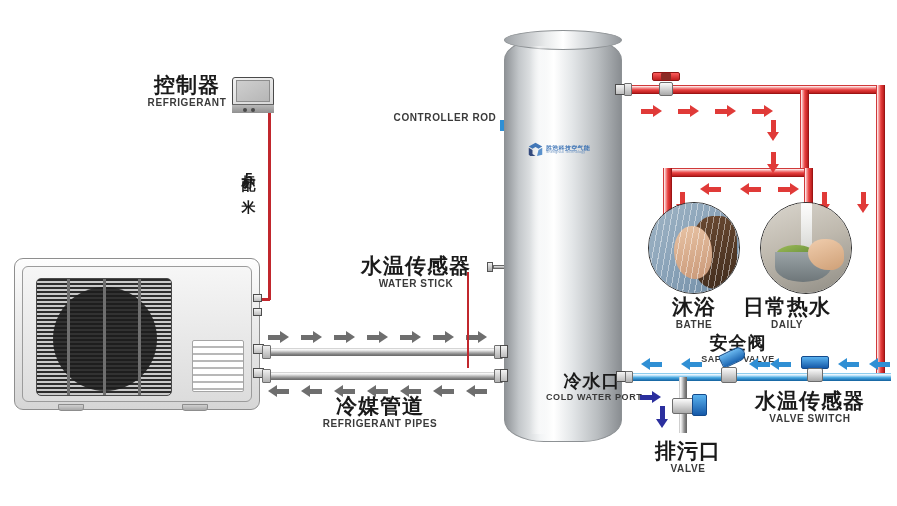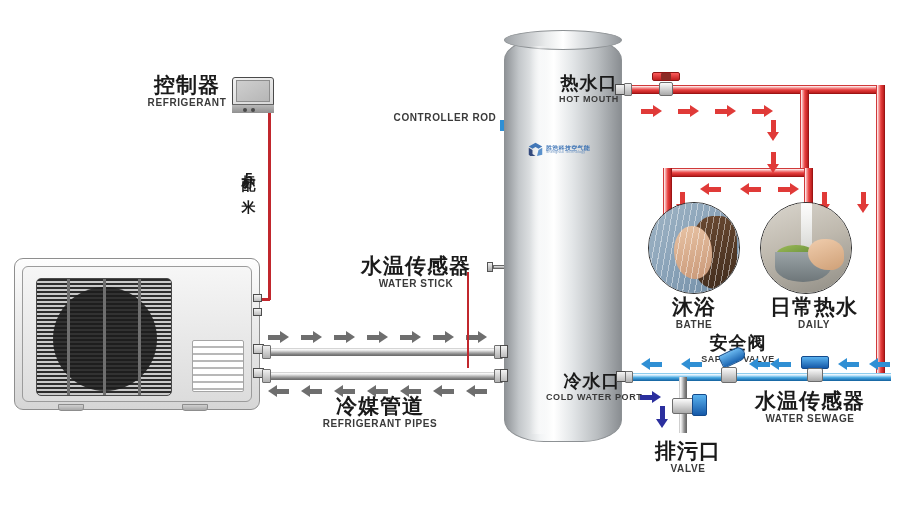--- a/index.html
+++ b/index.html
@@ -284,24 +284,20 @@
       <div class="logo-txt">
         <span class="logo-cn">胜浩科技空气能</span>
         <span class="logo-en">Shenghao  Technology</span>
       </div>
     </div>
   </div>
 
   <div class="port" style="left:500px;top:345px;width:8px;height:13px;"></div>
   <div class="port" style="left:500px;top:369px;width:8px;height:13px;"></div>
 
-  <div class="lbl sm" style="left:548px;top:74px;width:82px;">
-    <span class="cn">热水口</span>
-    <span class="en">HOT MOUTH</span>
-  </div>
   <div class="port" style="left:615px;top:84px;width:11px;height:11px;"></div>
 
   <div class="lbl sm" style="left:546px;top:372px;width:92px;">
     <span class="cn">冷水口</span>
     <span class="en">COLD WATER PORT</span>
   </div>
   <div class="port" style="left:616px;top:371px;width:11px;height:11px;"></div>
 
   <div class="hpipe" style="left:626px;top:85px;width:259px;height:9px;"></div>
   <div class="nut" style="left:624px;top:83px;width:8px;height:13px;"></div>
@@ -395,21 +391,21 @@
   </div>
 
   <div class="circ" style="left:760px;top:202px;width:92px;height:92px;">
     <div class="kitchen">
       <div class="water"></div>
       <div class="greens"></div>
       <div class="bowl"></div>
       <div class="hand"></div>
     </div>
   </div>
-  <div class="lbl" style="left:761px;top:296px;width:106px;">
+  <div class="lbl" style="left:734px;top:296px;width:106px;">
     <span class="cn">日常热水</span>
     <span class="en">DAILY</span>
   </div>
 
   <div class="hpipe-b" style="left:627px;top:373px;width:264px;height:8px;"></div>
   <div class="nut" style="left:625px;top:371px;width:8px;height:12px;"></div>
 
   <div class="lbl sm" style="left:684px;top:334px;width:108px;">
     <span class="cn">安全阀</span>
     <span class="en">SAFETY VALVE</span>
@@ -419,21 +415,21 @@
          background:linear-gradient(180deg,#6bb9f0,#1a63b0);border:1px solid #14508f;border-radius:2px 7px 7px 2px;box-sizing:border-box;"></div>
     <div class="valve-body" style="left:7px;top:12px;width:16px;height:16px;"></div>
   </div>
 
   <div class="abs" style="left:798px;top:356px;width:34px;height:26px;">
     <div class="valve-blue" style="left:3px;top:0;width:28px;height:13px;"></div>
     <div class="valve-body" style="left:9px;top:12px;width:16px;height:14px;"></div>
   </div>
   <div class="lbl" style="left:752px;top:390px;width:116px;">
     <span class="cn">水温传感器</span>
-    <span class="en">WATER SEWAGE</span>
+    <span class="en">VALVE SWITCH</span>
   </div>
 
   <div class="abs">
     <div class="abs" style="left:641px;top:358px;">
         <div class="ar b-l abs" style="left:0;top:0;"></div>
         <div class="b-lt abs" style="left:9px;top:3.5px;width:12px;"></div>
       </div>
     <div class="abs" style="left:681px;top:358px;">
         <div class="ar b-l abs" style="left:0;top:0;"></div>
         <div class="b-lt abs" style="left:9px;top:3.5px;width:12px;"></div>

